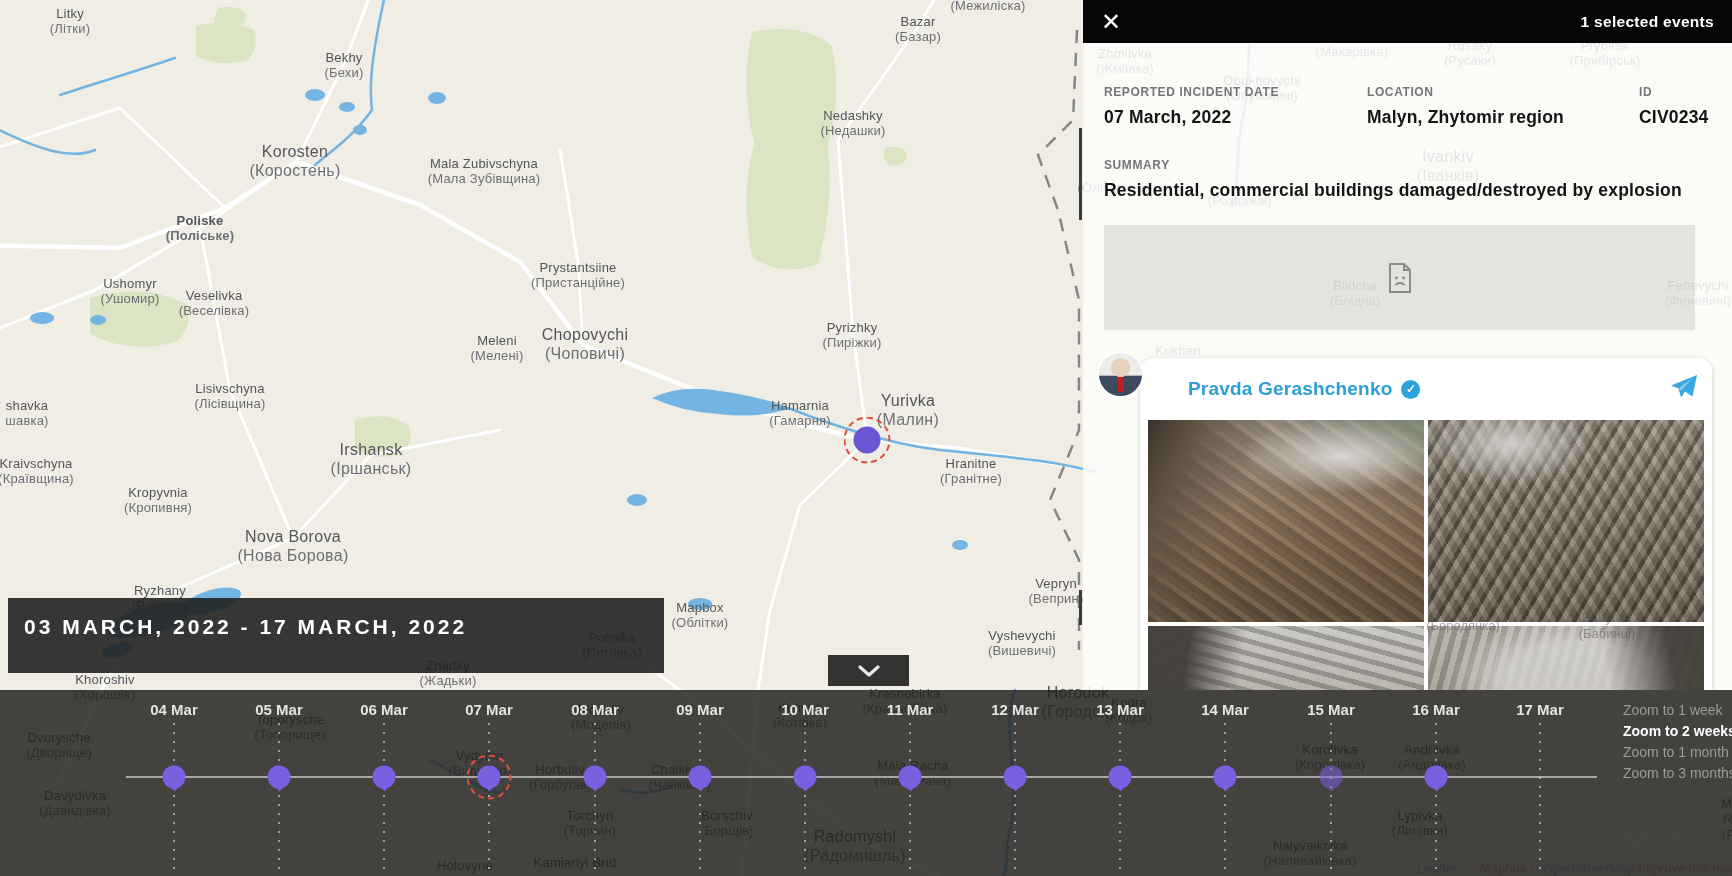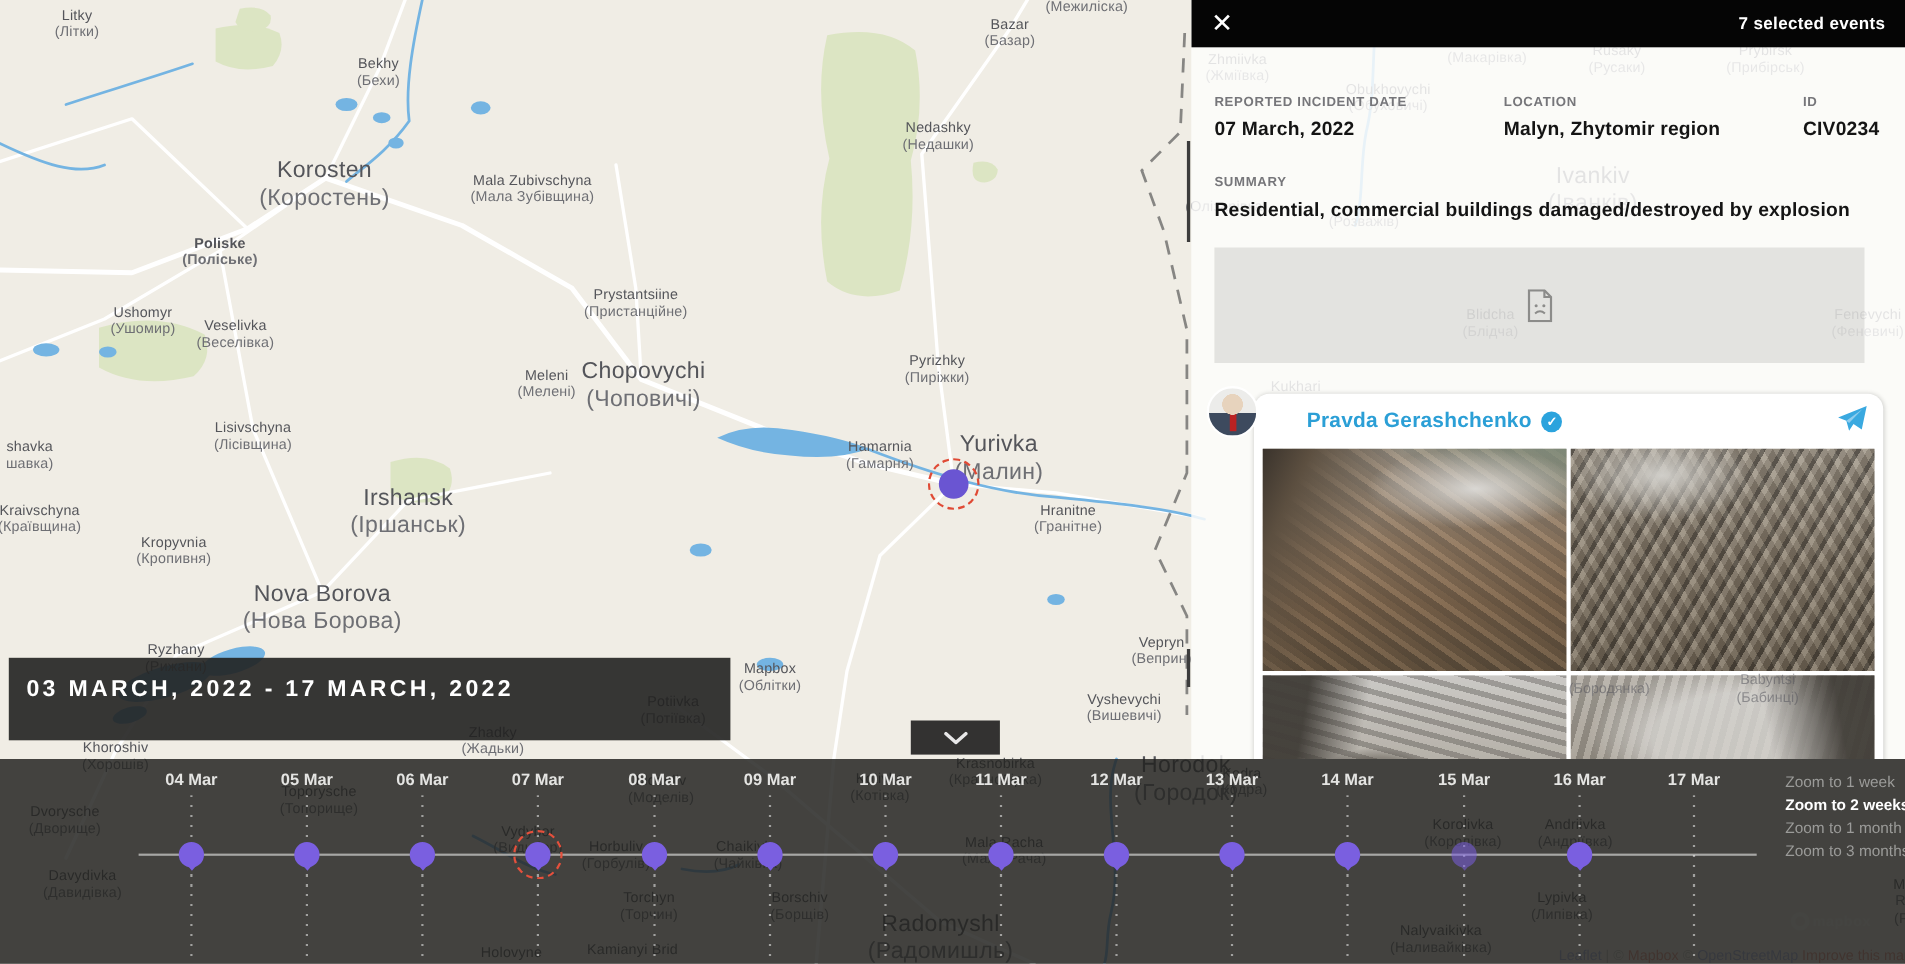--- a/index.html
+++ b/index.html
@@ -6,21 +6,21 @@
   *{box-sizing:border-box;}
   #stage{position:relative;width:1732px;height:876px;overflow:hidden;
          font-family:"Liberation Sans",sans-serif;background:#f0ede5;}
 
   
   #map{position:absolute;inset:0;z-index:1;}
   #map svg{position:absolute;inset:0;}
   .map-label{position:absolute;transform:translateX(-50%);text-align:center;
     color:#54555a;font-size:13px;line-height:1.18;letter-spacing:.2px;white-space:nowrap;}
   .map-label .native{color:#6e6f74;}
-  .map-label.lg{font-size:21px;letter-spacing:.3px;}
+  .map-label.lg{font-size:16px;letter-spacing:.3px;}
   .map-label.wrap{white-space:normal;width:120px;}
 
   .map-marker{position:absolute;left:867px;top:440px;width:27px;height:27px;border-radius:50%;
     background:#6a55d2;transform:translate(-50%,-50%);z-index:3;}
   .marker-ring{position:absolute;left:867px;top:440px;width:47px;height:47px;border-radius:50%;
     border:2.5px dashed #e04a35;transform:translate(-50%,-50%);z-index:3;}
 
   
   .mapbox-logo{position:absolute;left:1628px;top:829px;z-index:4;display:flex;align-items:center;
     gap:3px;opacity:.45;color:#fff;font-weight:bold;font-size:13px;letter-spacing:.5px;}
@@ -71,21 +71,21 @@
   .summary{position:absolute;left:21px;top:158px;width:600px;}
   .media-ph{position:absolute;left:21px;top:225px;width:591px;height:105px;
     background:rgba(105,105,100,.16);display:flex;align-items:center;justify-content:center;}
 
   .ghost-label{position:absolute;transform:translateX(-50%);text-align:center;z-index:9;
     color:rgba(88,88,94,.55);font-size:13px;line-height:1.2;white-space:nowrap;}
 
   
   .tg-card{position:absolute;left:57px;top:358px;width:572px;height:430px;background:#fff;
     border-radius:14px;box-shadow:0 1px 5px rgba(0,0,0,.2);overflow:hidden;z-index:7;}
-  .tg-head{height:50px;display:flex;align-items:center;padding:0 14px 0 48px;justify-content:space-between;}
+  .tg-head{height:62px;display:flex;align-items:center;padding:0 14px 0 48px;justify-content:space-between;}
   .tg-name{color:#2b9fd6;font-size:19px;font-weight:bold;letter-spacing:.2px;}
   .tg-verified{width:19px;height:19px;border-radius:50%;background:#2ba3dd;margin-left:9px;
     display:flex;align-items:center;justify-content:center;color:#fff;font-size:12px;font-weight:bold;}
   .tg-plane{margin-left:auto;}
   .avatar{position:absolute;left:14px;top:351px;width:47px;height:47px;border-radius:50%;z-index:8;
     border:2px solid #fff;
     background:
       radial-gradient(circle at 50% 34%,#e7d3bd 0 26%,transparent 27%),
       linear-gradient(180deg,#b22 0,#b22 0) 50% 86%/6px 16px no-repeat,
       linear-gradient(180deg,#ececea 0 52%,#3d4a5e 53%);}
@@ -501,21 +501,21 @@
         <span class="opt sel">Zoom to 2 weeks</span>
         <span class="opt">Zoom to 1 month</span>
         <span class="opt">Zoom to 3 months</span>
       </div>
   </div>
 
   <div class="panel-edge"></div>
   <div class="panel">
     <div class="panel-header">
       <span class="close-x">✕</span>
-      <span class="sel-count">7 selected events</span>
+      <span class="sel-count">1 selected events</span>
     </div>
 
     <div class="fields">
       <div class="field" style="left:21px">
         <div class="f-label">REPORTED INCIDENT DATE</div>
         <div class="f-value">07 March, 2022</div>
       </div>
       <div class="field" style="left:284px">
         <div class="f-label">LOCATION</div>
         <div class="f-value">Malyn, Zhytomir region</div>

